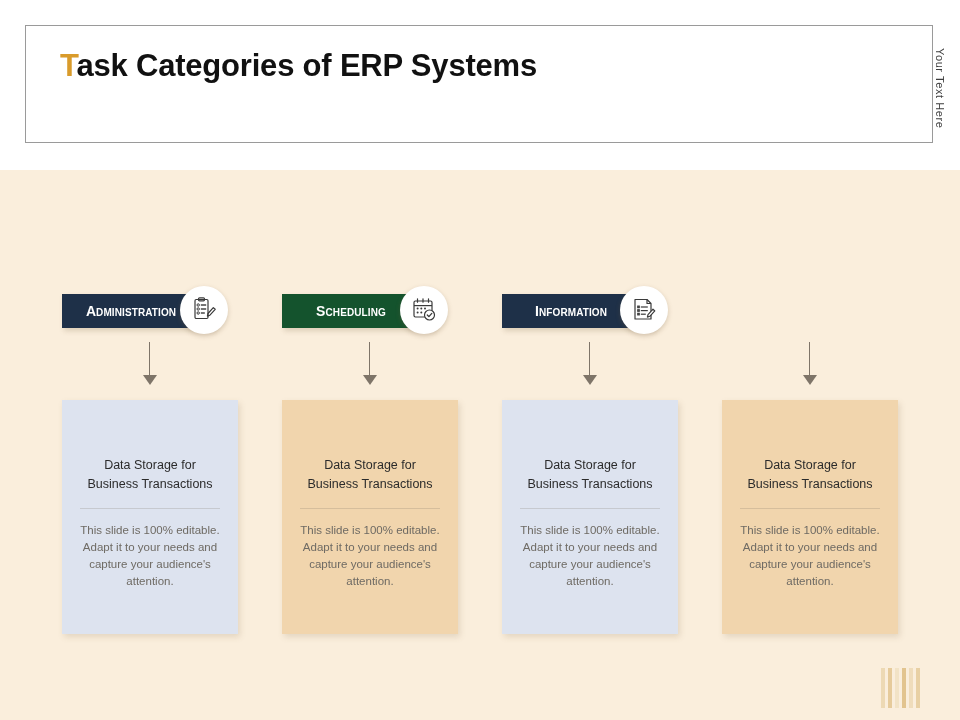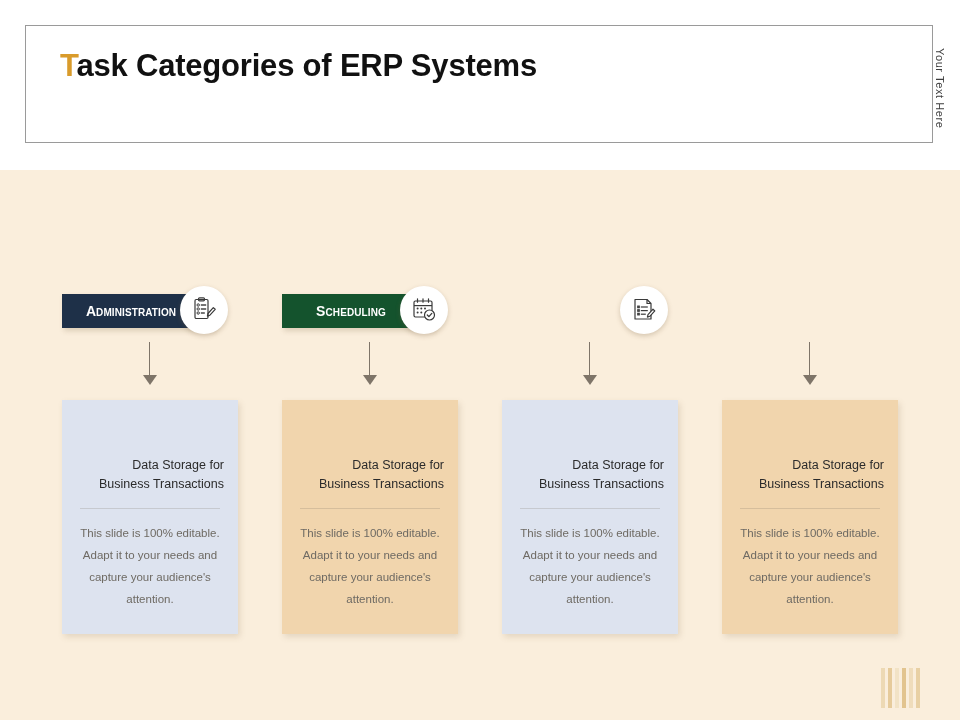--- a/index.html
+++ b/index.html
@@ -159,35 +159,35 @@
     height: 234px;
     box-shadow: 2px 3px 6px rgba(130, 105, 70, 0.18);
     box-sizing: border-box;
     padding: 56px 14px 0 14px;
   }
   .card.blue { background: #dde3ef; }
   .card.sand { background: #f1d5ad; }
   .card-title {
     font-size: 12.5px;
     color: #2b2b2b;
-    text-align: right;
+    text-align: center;
     line-height: 19px;
     white-space: pre-line;
   }
   .card-divider {
     margin: 14px 4px 0 4px;
     height: 1px;
     background: rgba(120, 110, 95, 0.22);
   }
   .card-body {
     margin-top: 13px;
     font-size: 11.5px;
     color: #6e6a63;
     text-align: center;
-    line-height: 22px;
+    line-height: 17px;
   }
 
   
   .stripes {
     position: absolute;
     right: 35px;
     bottom: 12px;
     width: 44px;
     height: 40px;
     display: flex;
@@ -270,20 +270,23 @@
     <div class="card sand">
       <div class="card-title">Data Storage for
 Business Transactions</div>
       <div class="card-divider"></div>
       <div class="card-body">This slide is 100% editable. Adapt it to your needs and capture your audience's attention.</div>
     </div>
   </div>
 
   <div class="column c2">
     <div class="badge-wrap">
+      <div class="badge-bar dark">
+        <span class="badge-label">Information</span>
+      </div>
       <div class="badge-icon">
         <svg width="26" height="26" viewBox="0 0 26 26">
           <path d="M4 2.5 H16 L20 6.5 V22 H4 Z" fill="none" stroke="#3a3a3a" stroke-width="1.2" stroke-linejoin="round"></path>
           <path d="M16 2.5 V6.5 H20" fill="none" stroke="#3a3a3a" stroke-width="1.2" stroke-linejoin="round"></path>
           <rect x="6.6" y="9" width="1.8" height="1.8" fill="none" stroke="#3a3a3a" stroke-width="0.9"></rect>
           <rect x="6.6" y="12.6" width="1.8" height="1.8" fill="none" stroke="#3a3a3a" stroke-width="0.9"></rect>
           <rect x="6.6" y="16.2" width="1.8" height="1.8" fill="none" stroke="#3a3a3a" stroke-width="0.9"></rect>
           <rect x="9.8" y="9.4" width="7" height="1.2" fill="#3a3a3a"></rect>
           <rect x="9.8" y="13" width="7" height="1.2" fill="#3a3a3a"></rect>
           <rect x="9.8" y="16.6" width="5" height="1.2" fill="#3a3a3a"></rect>

